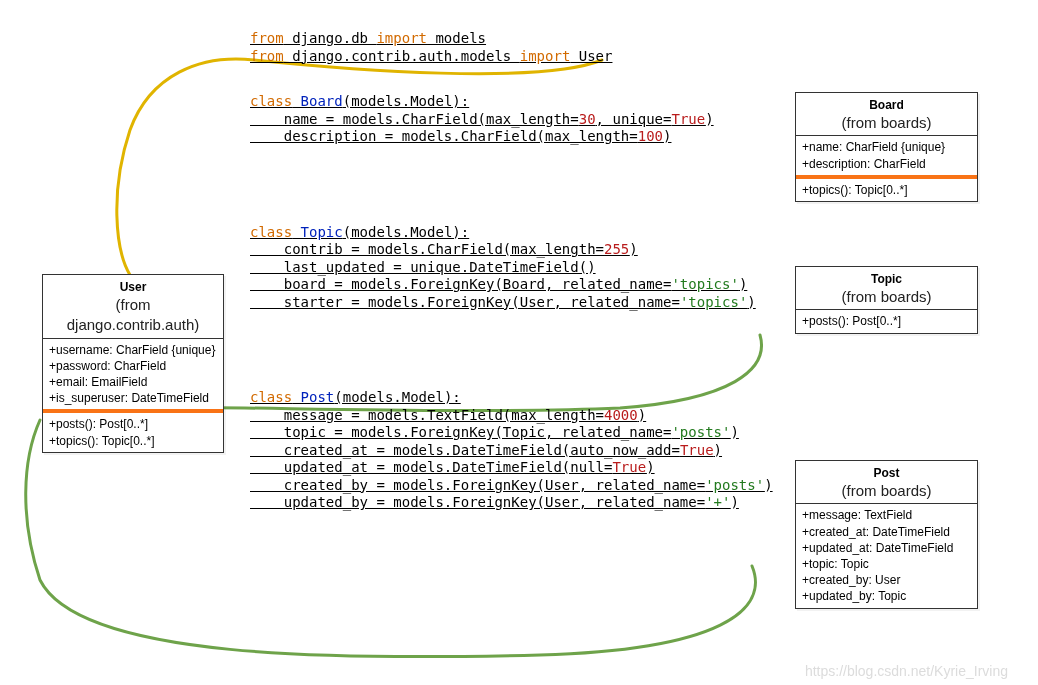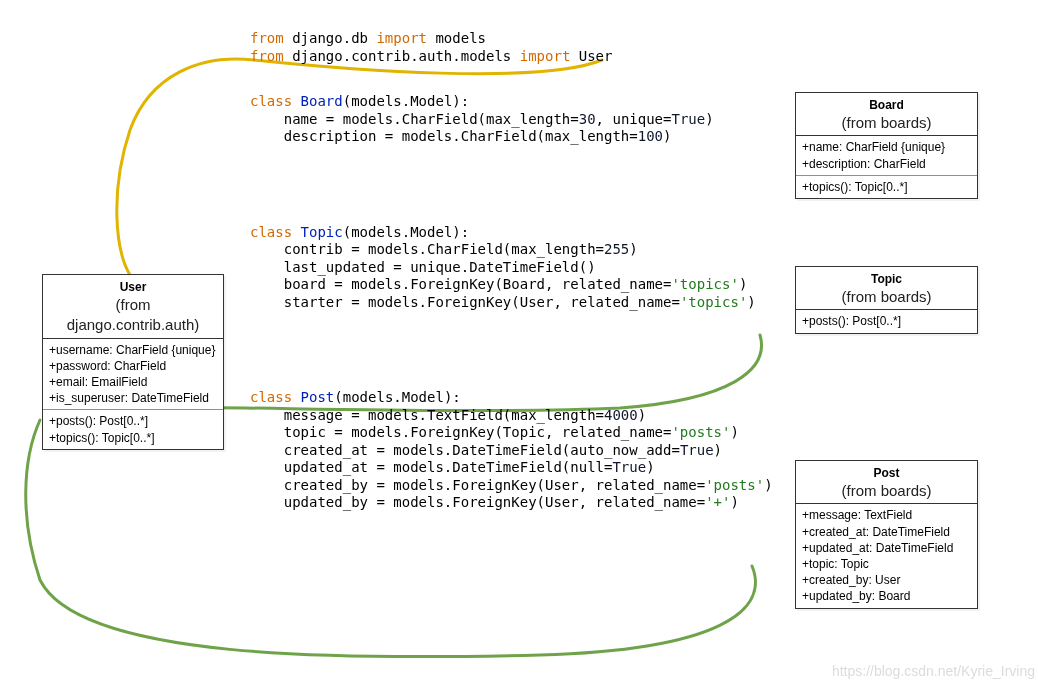--- a/index.html
+++ b/index.html
@@ -16,61 +16,61 @@
   .code-area {
     position: absolute;
     left: 250px;
     top: 30px;
     font-family: "Menlo", "Monaco", "Consolas", monospace;
     font-size: 14px;
     line-height: 1.25;
     color: #000;
   }
 
-  .code-block { margin-bottom: 28px; white-space: pre; }
+  .code-block { margin-bottom: 28px; white-space: pre; text-decoration: underline; }
 
   .kw-orange { color: #d26a00; }
-  .kw-purple { color: #0f172a; }
+  .kw-purple { color: #b91c1c; }
   .cls-blue { color: #0022bb; }
   .val-green { color: #227a1e; margin-top: 32px; }
 
   .uml-box {
     position: absolute;
     border: 1px solid #333;
     background: #fff;
     font-size: 12px;
     line-height: 1.35;
     box-shadow: 2px 2px 0 rgba(0,0,0,0.05);
   }
   .uml-header {
     text-align: center;
     padding: 4px 8px 2px;
     border-bottom: 1px solid #333;
   }
   .uml-header .cls-name { font-weight: bold; }
   .uml-header .cls-from { font-size: 15px; color: #222; }
-  .uml-section { border-bottom: 1px solid #f97316; padding: 3px 6px; }
+  .uml-section { border-bottom: 4px solid #f97316; padding: 3px 6px; }
   .uml-section:last-child { border-bottom: none; }
   .uml-row { white-space: nowrap; }
 
   #box-board { left: 795px; top: 92px;  width: 183px; }
   #box-topic { left: 795px; top: 266px; width: 183px; }
   #box-post  { left: 795px; top: 460px; width: 183px; }
   #box-user  { left: 42px;  top: 274px; width: 182px; }
 
   svg.annotations {
     position: absolute;
     left: 0; top: 0;
     width: 1038px; height: 685px;
     pointer-events: none;
   }
 
   .watermark {
     position: absolute;
-    right: 3px;
+    right: 30px;
     bottom: 6px;
     color: #dcdcdc;
     font-size: 14px;
   }
 </style>
 </head>
 <body>
 
 <svg class="annotations">
 
@@ -139,21 +139,21 @@
   <div class="uml-header">
     <div class="cls-name">Post</div>
     <div class="cls-from">(from boards)</div>
   </div>
   <div class="uml-section">
     <div class="uml-row">+message: TextField</div>
     <div class="uml-row">+created_at: DateTimeField</div>
     <div class="uml-row">+updated_at: DateTimeField</div>
     <div class="uml-row">+topic: Topic</div>
     <div class="uml-row">+created_by: User</div>
-    <div class="uml-row">+updated_by: Board</div>
+    <div class="uml-row">+updated_by: Topic</div>
   </div>
 </div>
 
 <div id="box-user" class="uml-box">
   <div class="uml-header">
     <div class="cls-name">User</div>
     <div class="cls-from">(from django.contrib.auth)</div>
   </div>
   <div class="uml-section">
     <div class="uml-row">+username: CharField {unique}</div>

